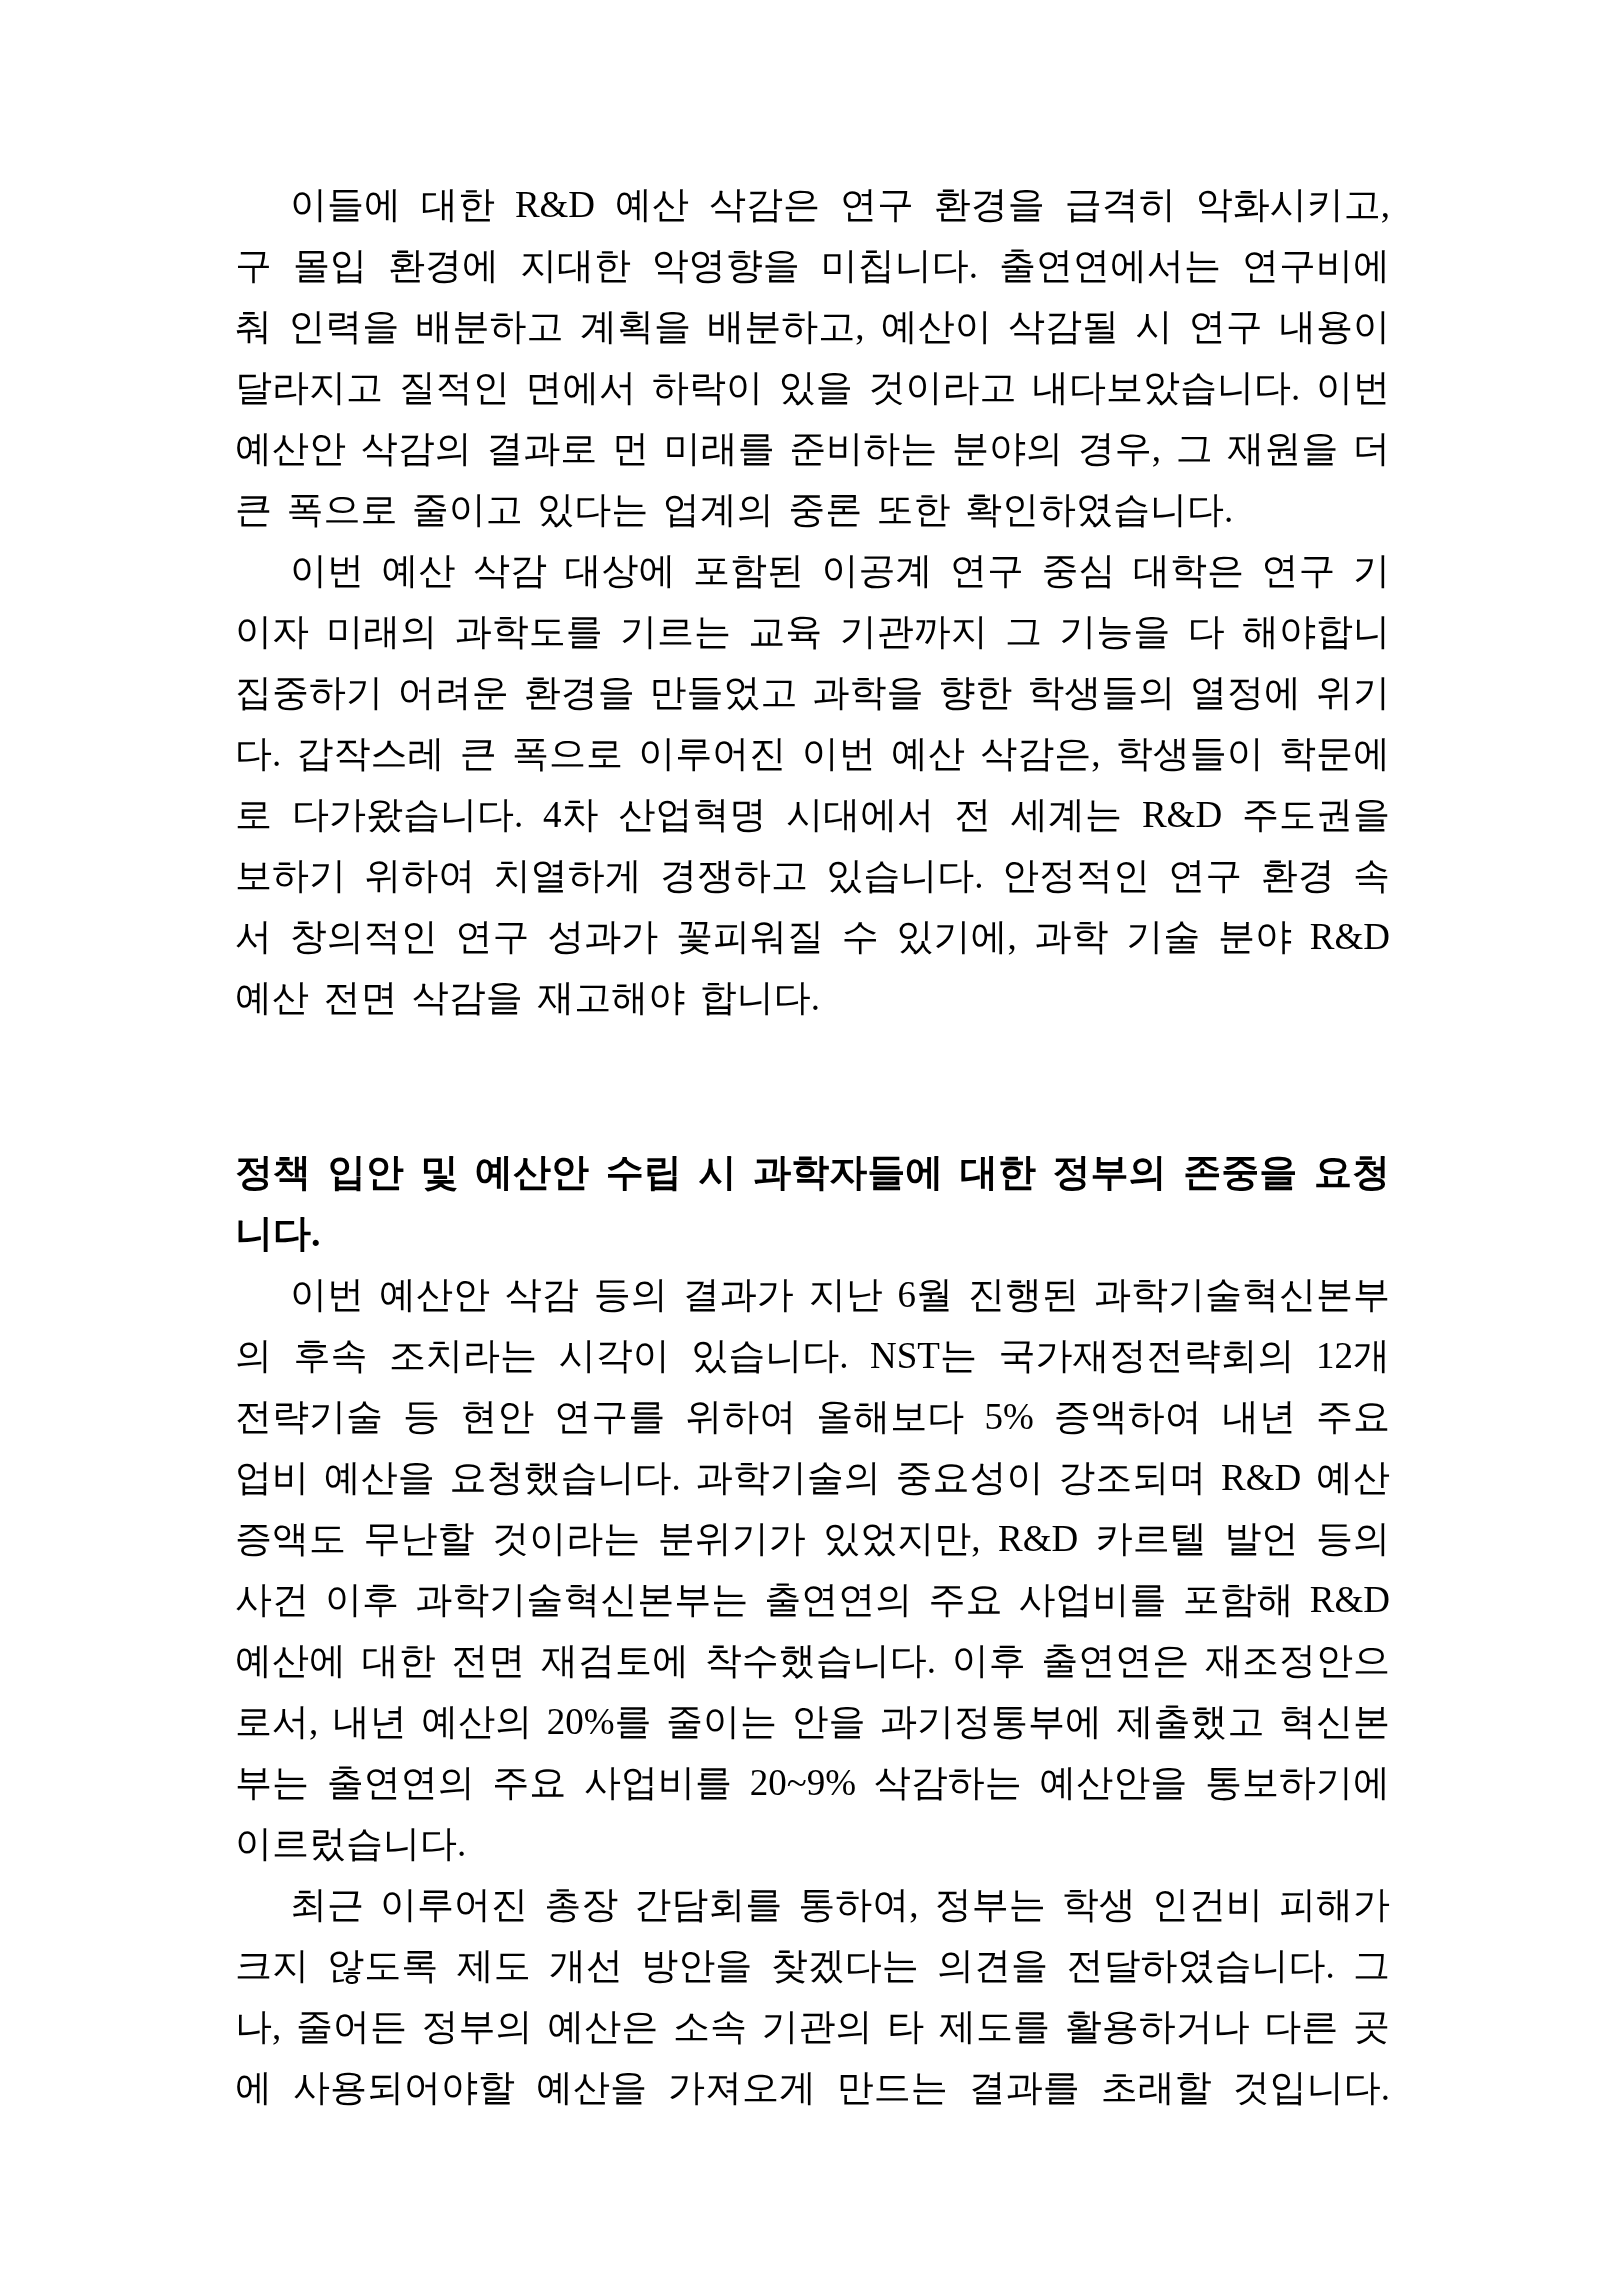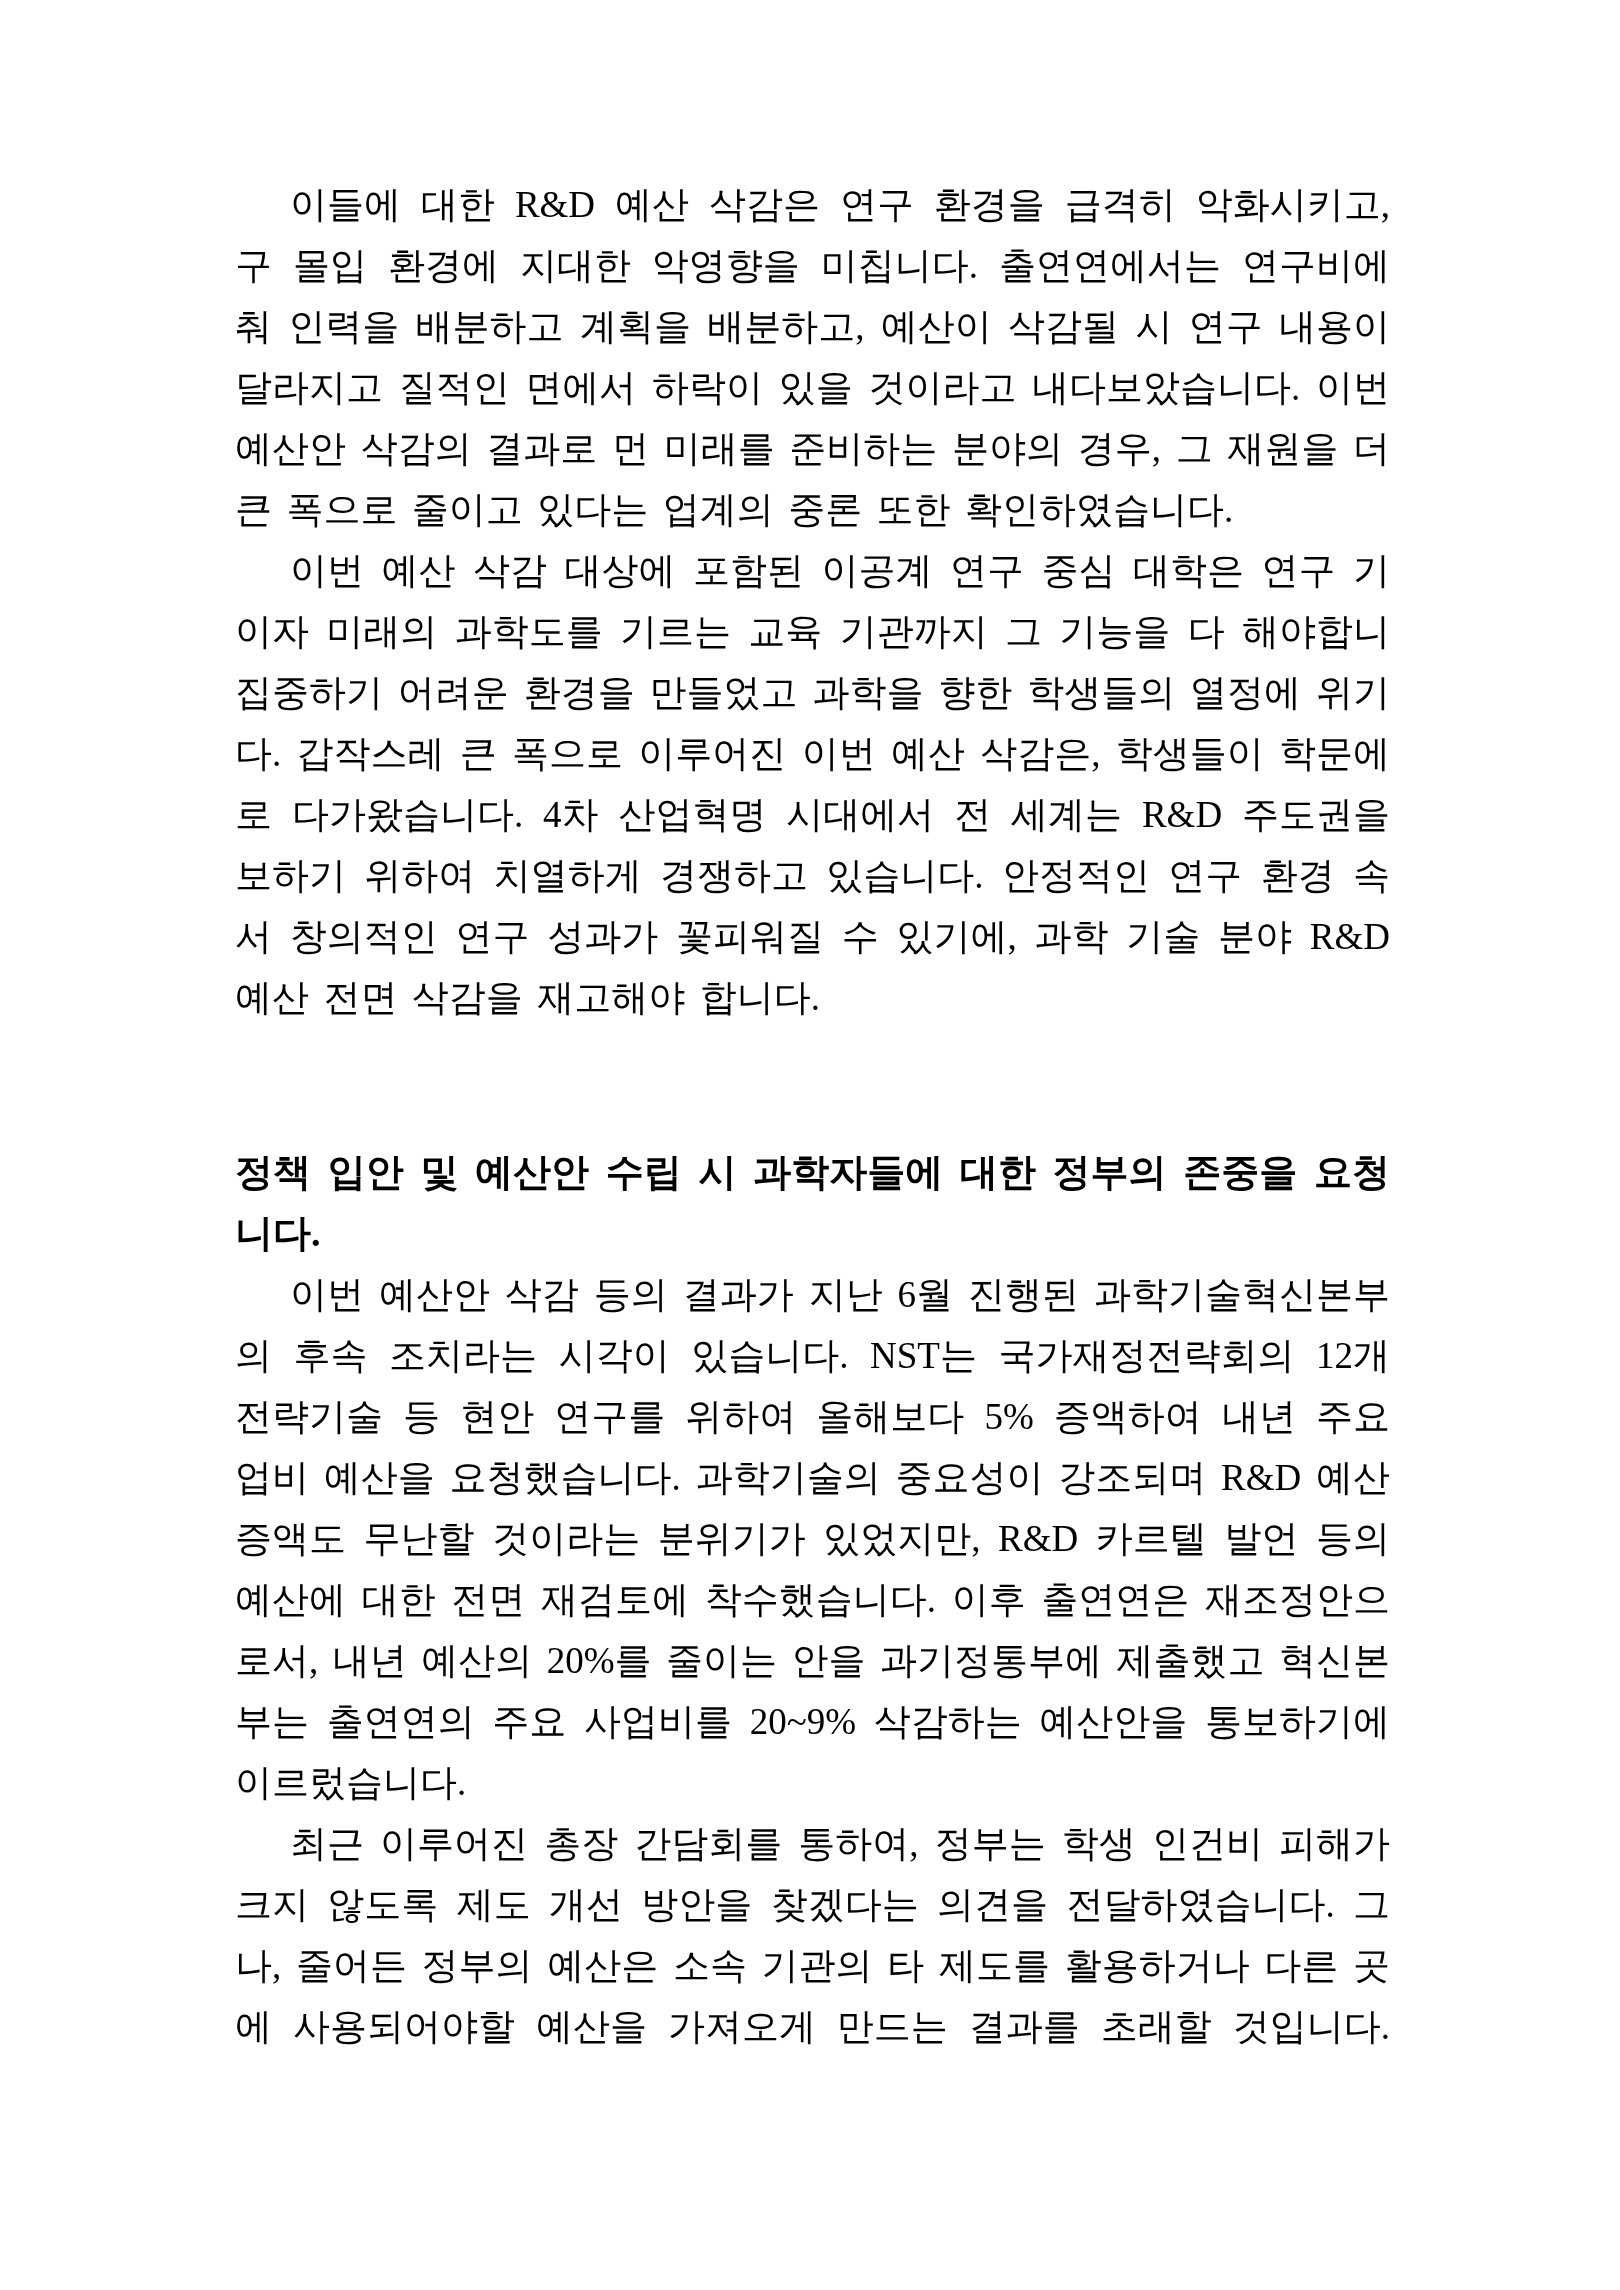--- a/index.html
+++ b/index.html
@@ -75,20 +75,21 @@
       <div class="line">정책 입안 및 예산안 수립 시 과학자들에 대한 정부의 존중을 요청합</div>
       <div class="line plast">니다.</div>
     </div>
 
     <div class="para">
       <div class="line first">이번 예산안 삭감 등의 결과가 지난 6월 진행된 과학기술혁신본부는</div>
       <div class="line">의 후속 조치라는 시각이 있습니다. NST는 국가재정전략회의 12개</div>
       <div class="line">전략기술 등 현안 연구를 위하여 올해보다 5% 증액하여 내년 주요 사</div>
       <div class="line">업비 예산을 요청했습니다. 과학기술의 중요성이 강조되며 R&amp;D 예산</div>
       <div class="line">증액도 무난할 것이라는 분위기가 있었지만, R&amp;D 카르텔 발언 등의</div>
+      <div class="line">사건 이후 과학기술혁신본부는 출연연의 주요 사업비를 포함해 R&amp;D</div>
       <div class="line">예산에 대한 전면 재검토에 착수했습니다. 이후 출연연은 재조정안으</div>
       <div class="line">로서, 내년 예산의 20%를 줄이는 안을 과기정통부에 제출했고 혁신본</div>
       <div class="line">부는 출연연의 주요 사업비를 20~9% 삭감하는 예산안을 통보하기에</div>
       <div class="line plast">이르렀습니다.</div>
     </div>
 
     <div class="para">
       <div class="line first">최근 이루어진 총장 간담회를 통하여, 정부는 학생 인건비 피해가</div>
       <div class="line">크지 않도록 제도 개선 방안을 찾겠다는 의견을 전달하였습니다. 그러</div>
       <div class="line">나, 줄어든 정부의 예산은 소속 기관의 타 제도를 활용하거나 다른 곳</div>

